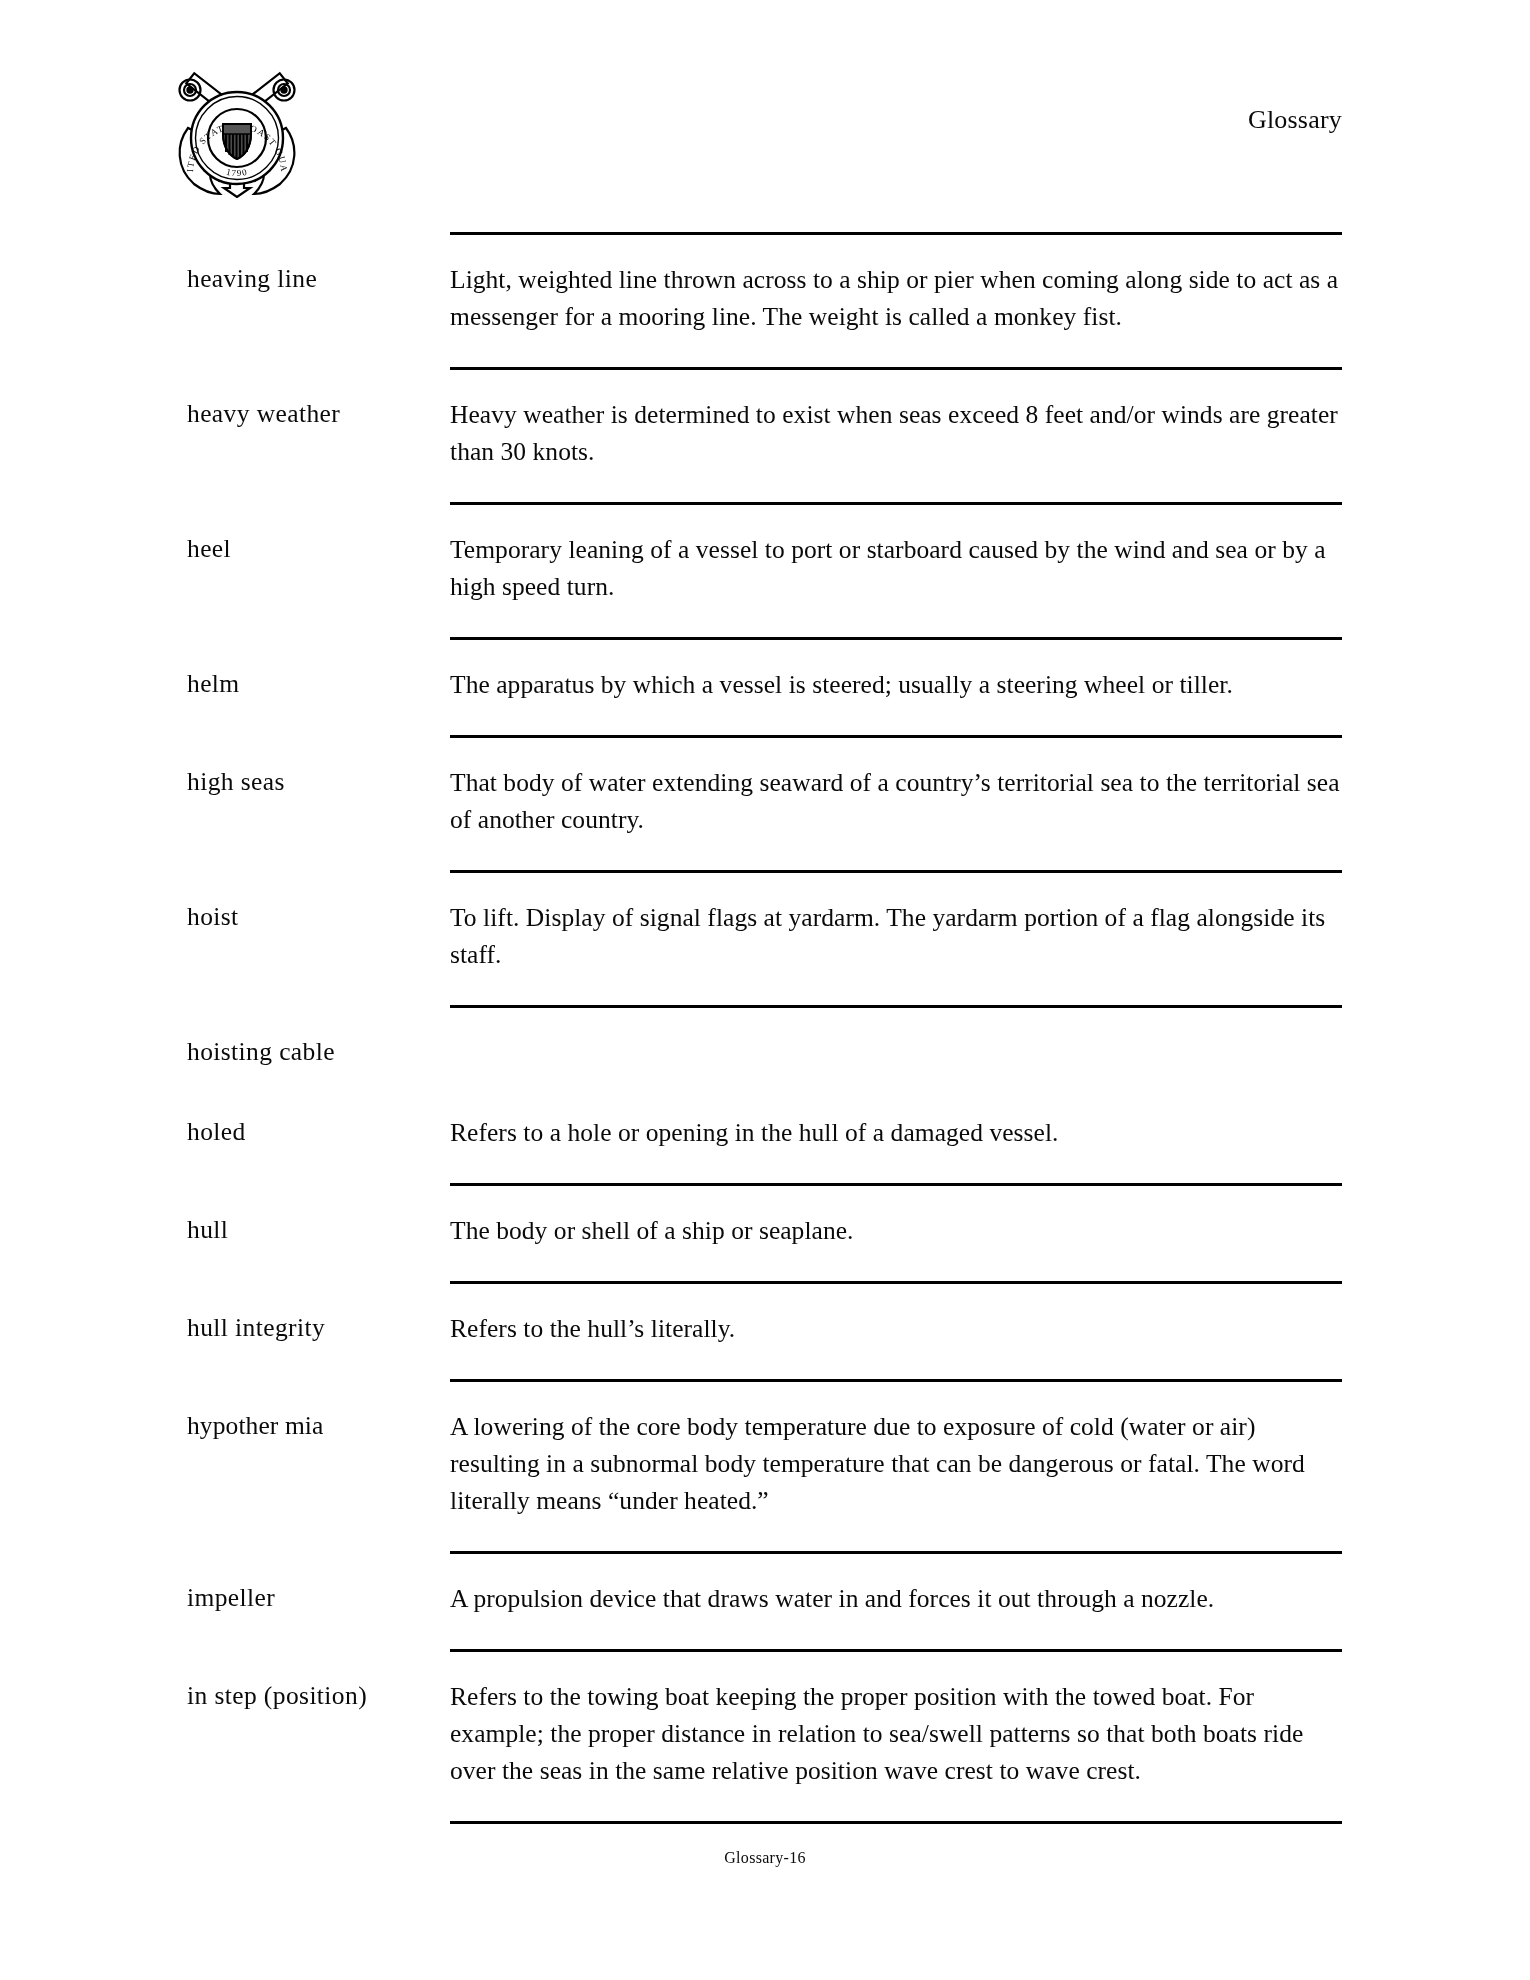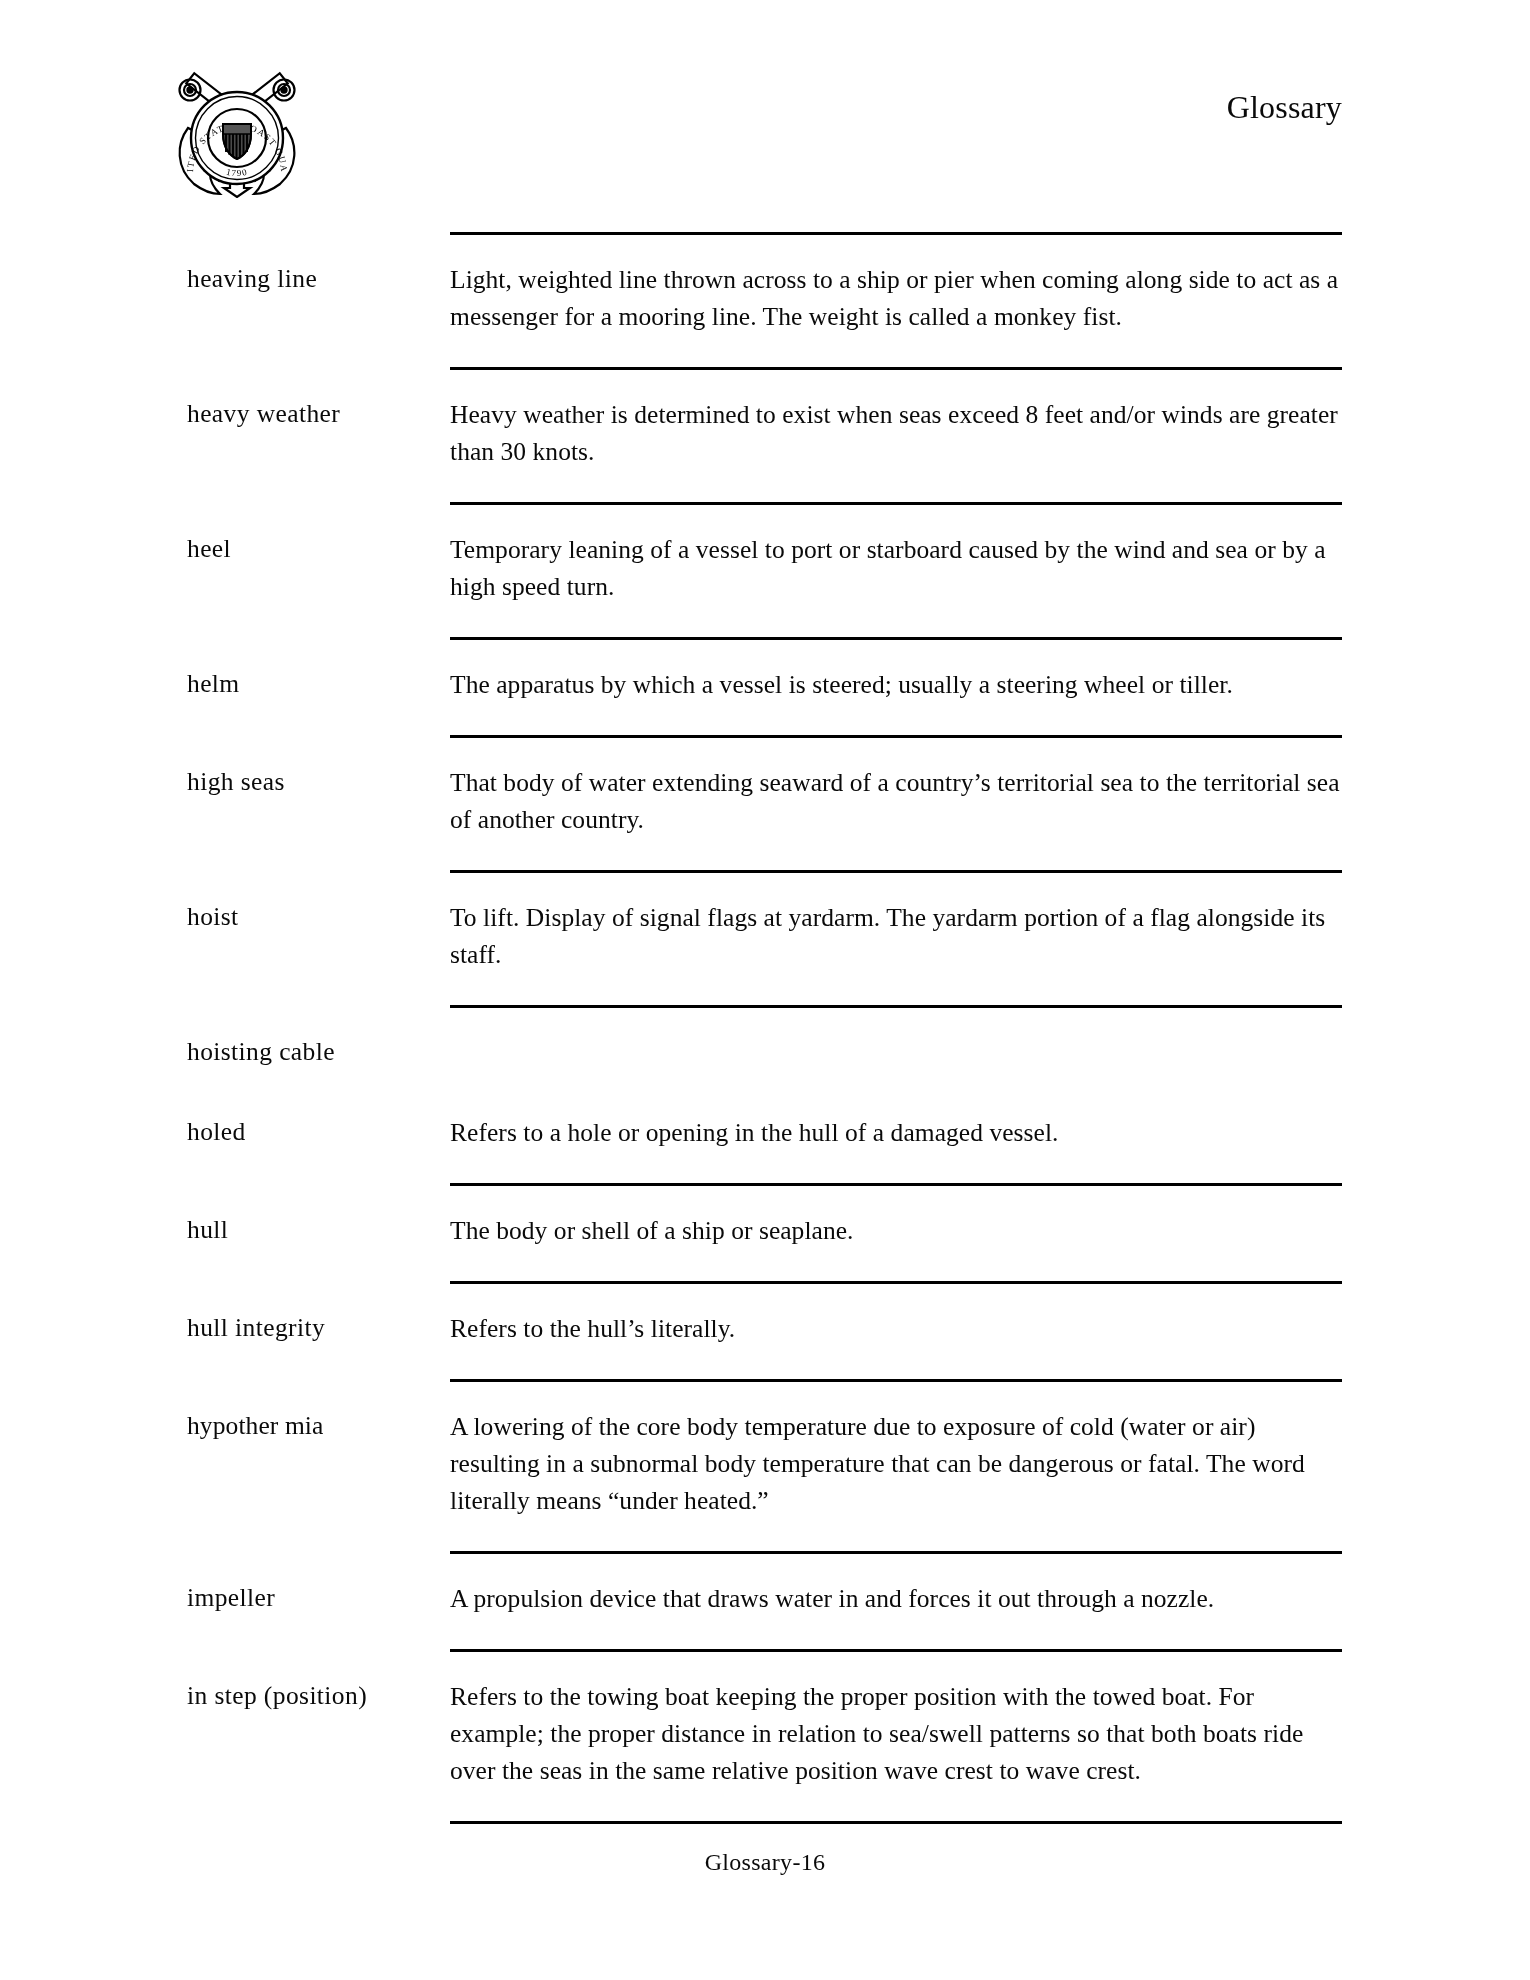--- a/index.html
+++ b/index.html
@@ -36,22 +36,22 @@
     left: 168px;
     top: 8px;
     width: 138px;
     height: 130px;
   }
   .seal svg { display: block; width: 138px; height: 130px; }
 
   .header-title {
     position: absolute;
     right: 188px;
-    top: 30px;
-    font-size: 32px;
+    top: 46px;
+    font-size: 26px;
     line-height: 1.1;
     letter-spacing: .2px;
     white-space: nowrap;
   }
 
   
   .glossary {
     position: absolute;
     left: 187px;
     top: 232px;
@@ -110,21 +110,21 @@
     letter-spacing: .05px;
   }
 
   
   .footer {
     position: absolute;
     left: 0;
     top: 1849px;
     width: 1530px;
     text-align: center;
-    font-size: 24px;
+    font-size: 16px;
     letter-spacing: .3px;
   }
 </style>
 </head>
 <body>
 
 <div class="page">
 
   <div class="header">
 

